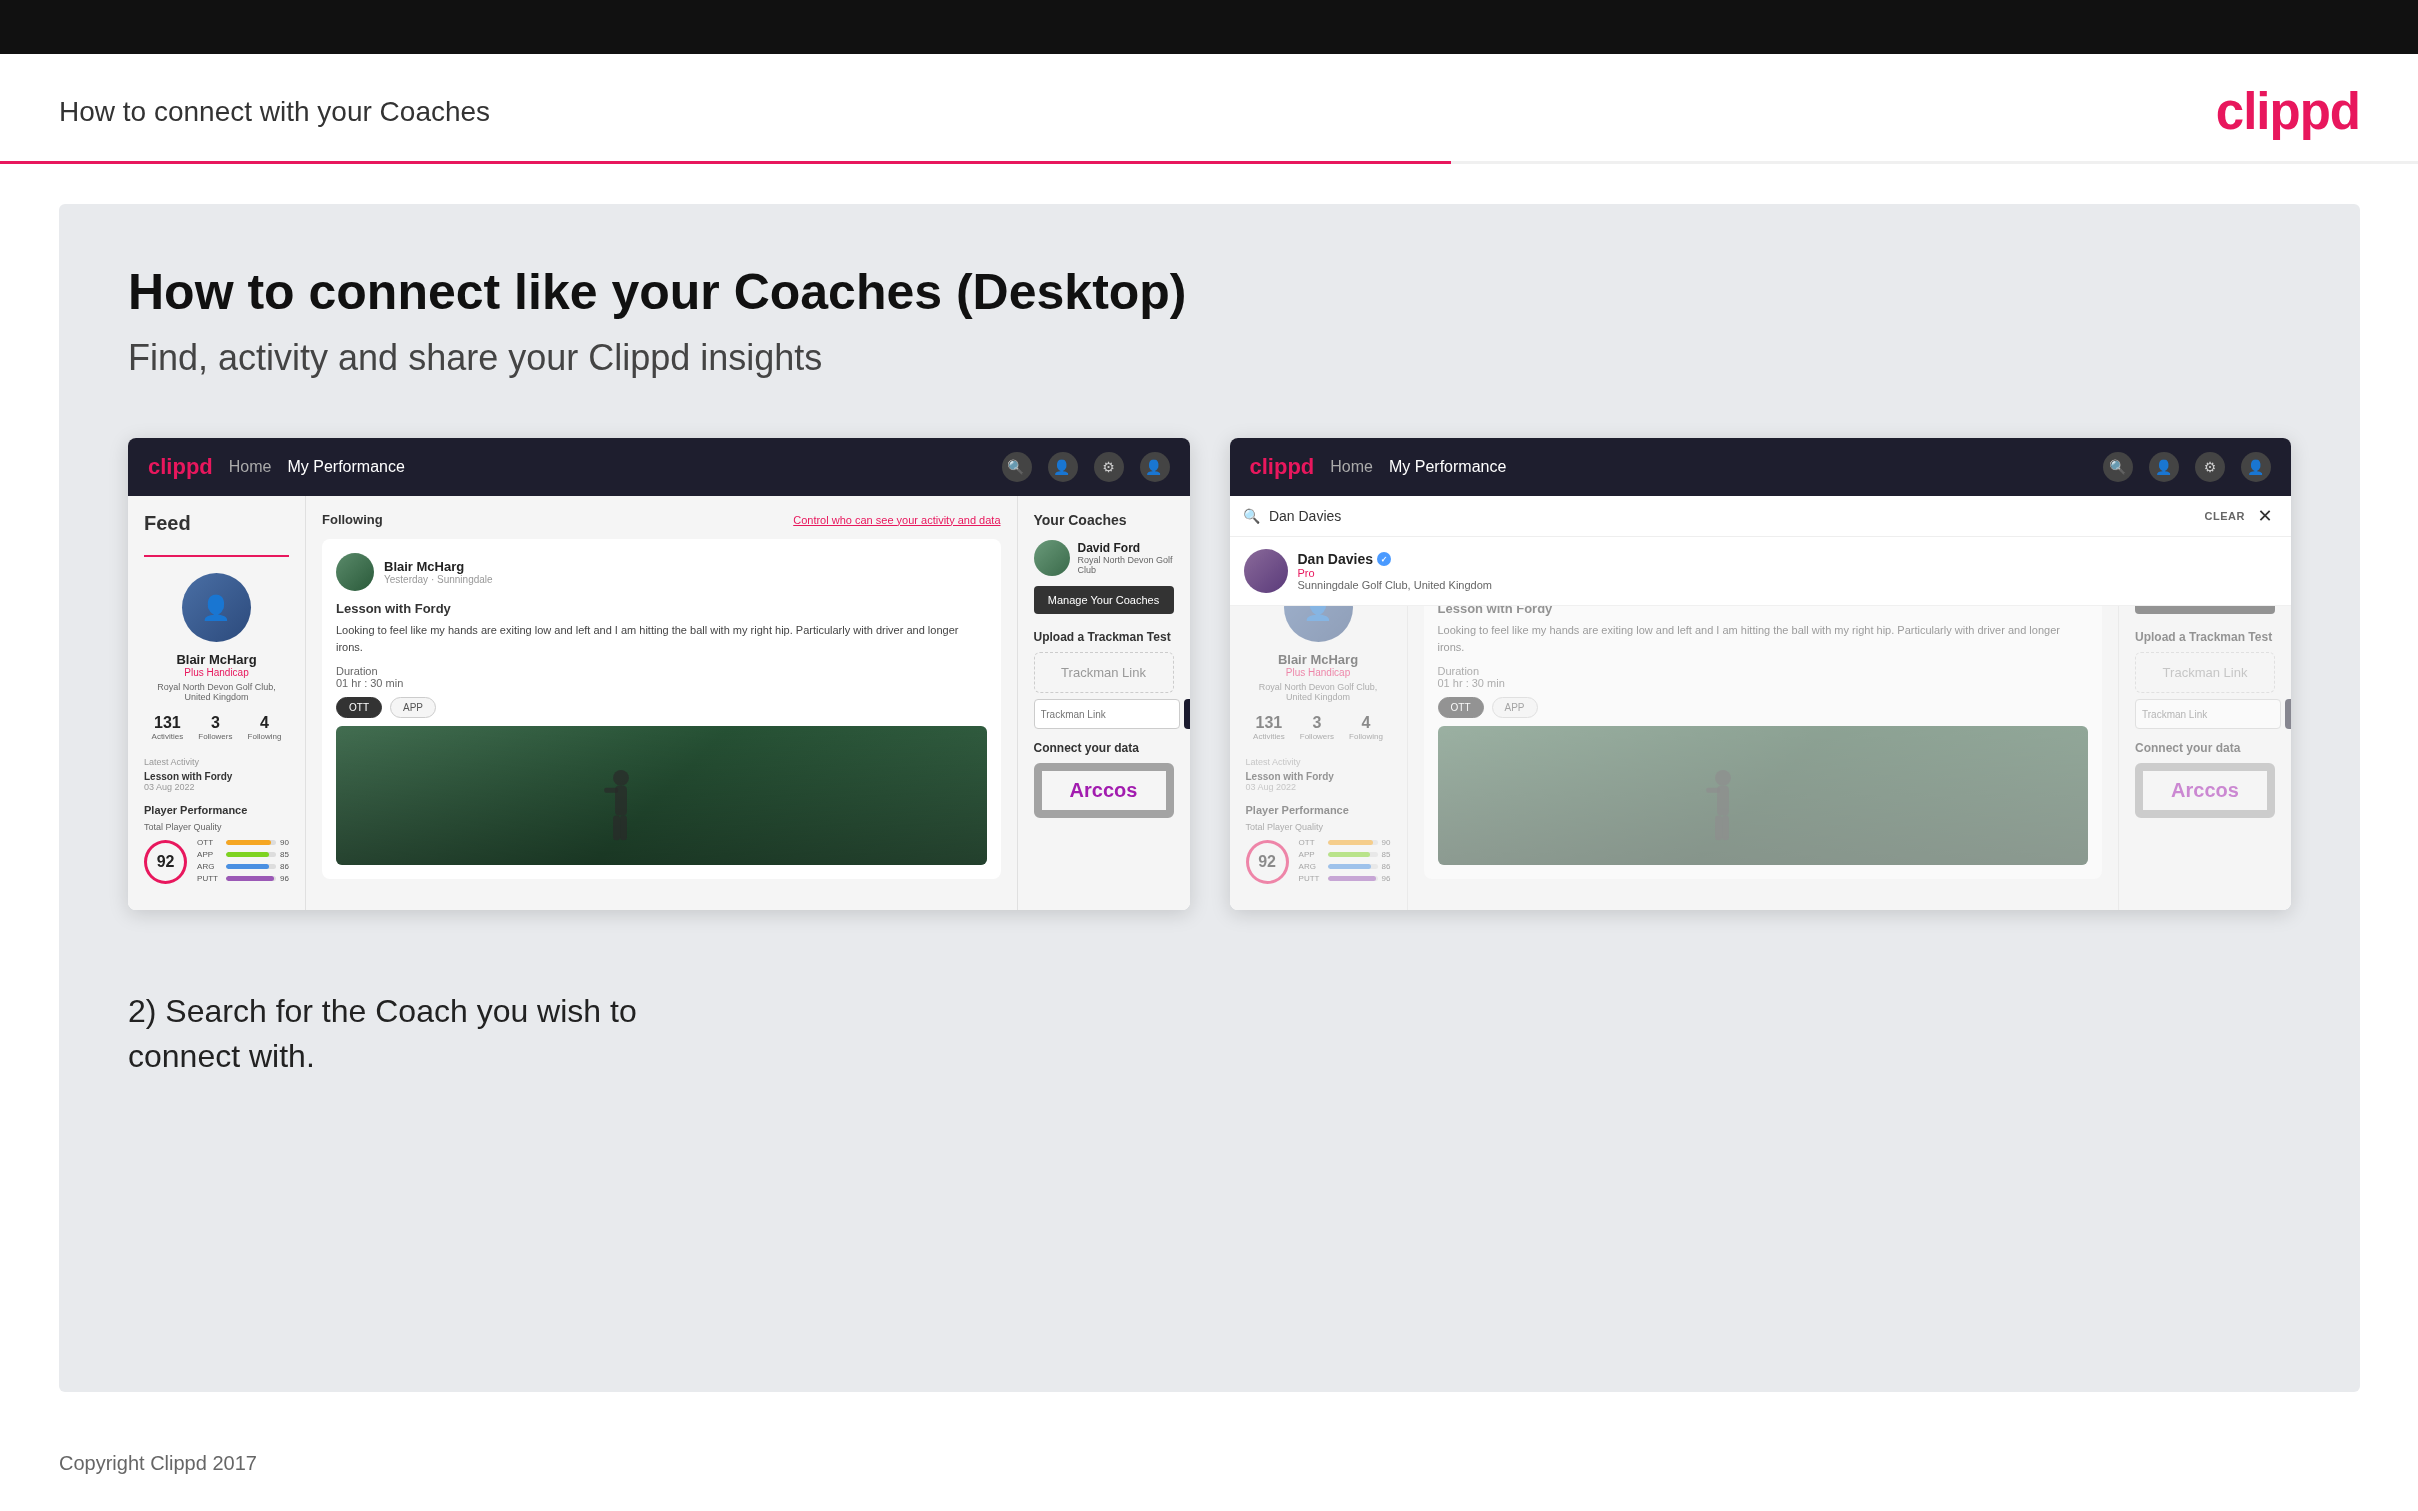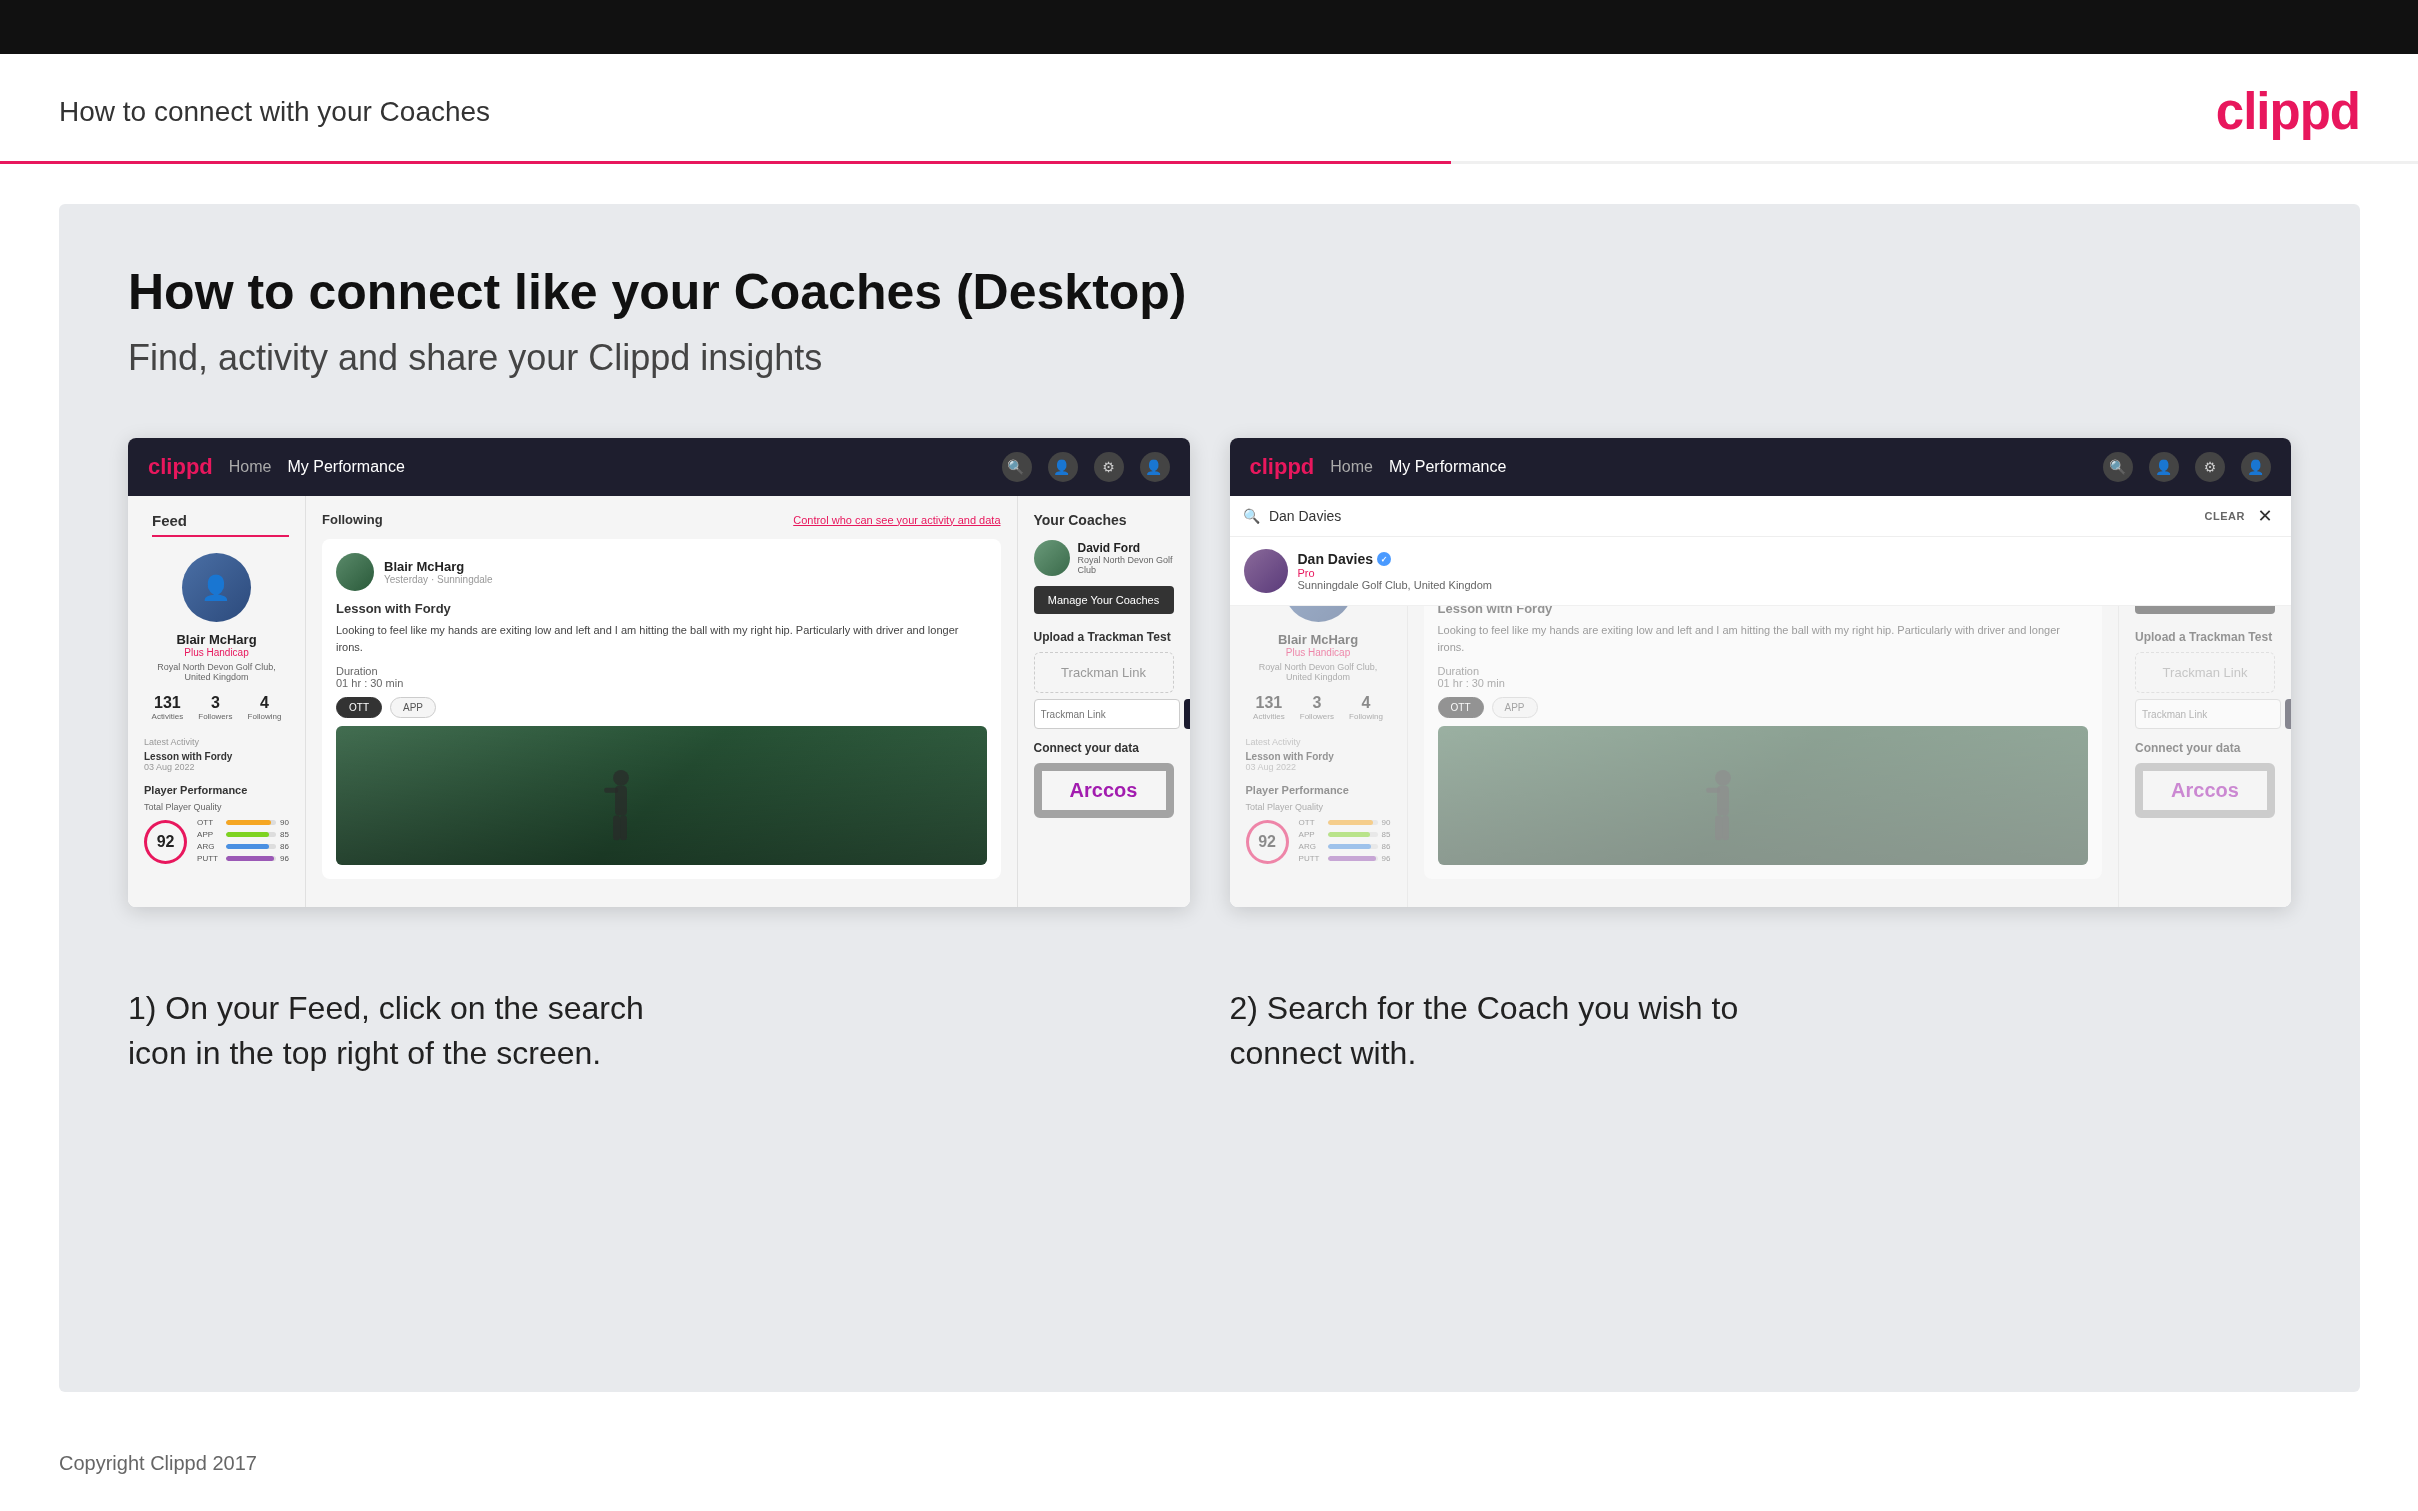--- a/index.html
+++ b/index.html
@@ -128,27 +128,26 @@
     }
 
     
     .left-panel {
       width: 178px;
       background: #f5f5f5;
       padding: 16px;
       border-right: 1px solid #e0e0e0;
     }
     .feed-label {
-      font-size: 15px;
+      font-size: 20px;
       font-weight: 600;
       color: #333;
       border-bottom: 2px solid #e8175d;
-      padding-bottom: 6px;
+      padding-bottom: 20px;
       margin-bottom: 16px;
-      margin-left: 8px;
     }
     .user-avatar {
       width: 69px;
       height: 69px;
       border-radius: 50%;
       background: linear-gradient(135deg, #4a6fa5, #2c4a7c);
       margin: 0 auto 10px;
       display: flex;
       align-items: center;
       justify-content: center;
@@ -878,23 +877,20 @@
           </div>
 
         </div>
       </div>
     </div>
 
   </div>
 
   <div class="steps-row">
     <div class="step-desc">
-      <span>1) On your Feed, click on the search<br>icon in the top right of the screen.</span>
-    </div>
-    <div class="step-desc">
       <span>2) Search for the Coach you wish to<br>connect with.</span>
     </div>
   </div>
 
 </div>
 
 <div class="footer">
   <span>Copyright Clippd 2017</span>
 </div>
 

